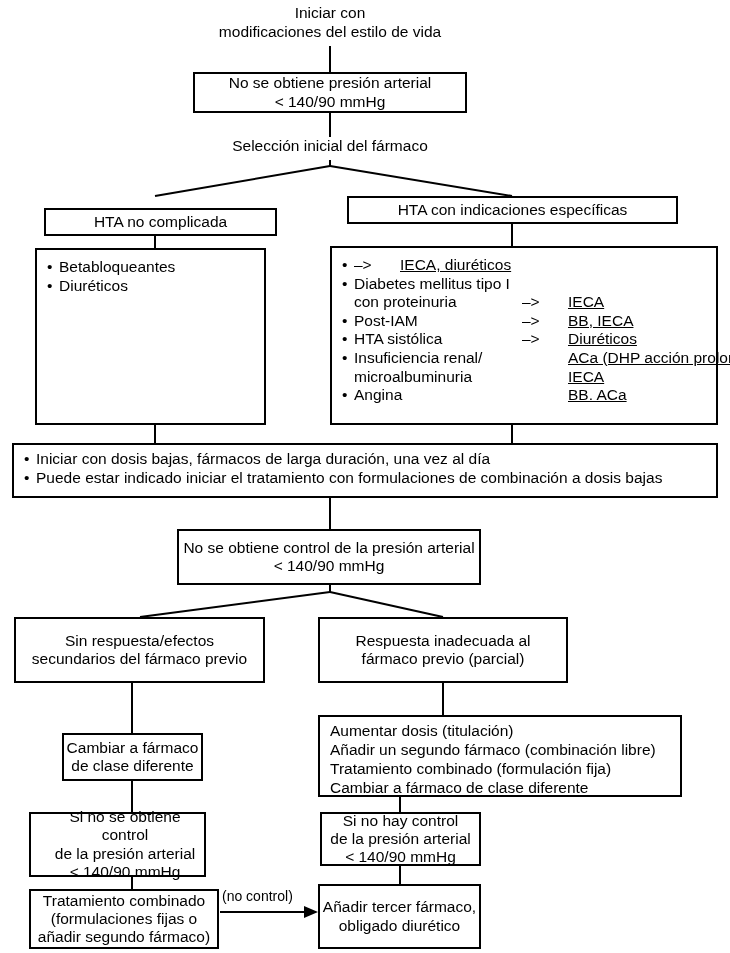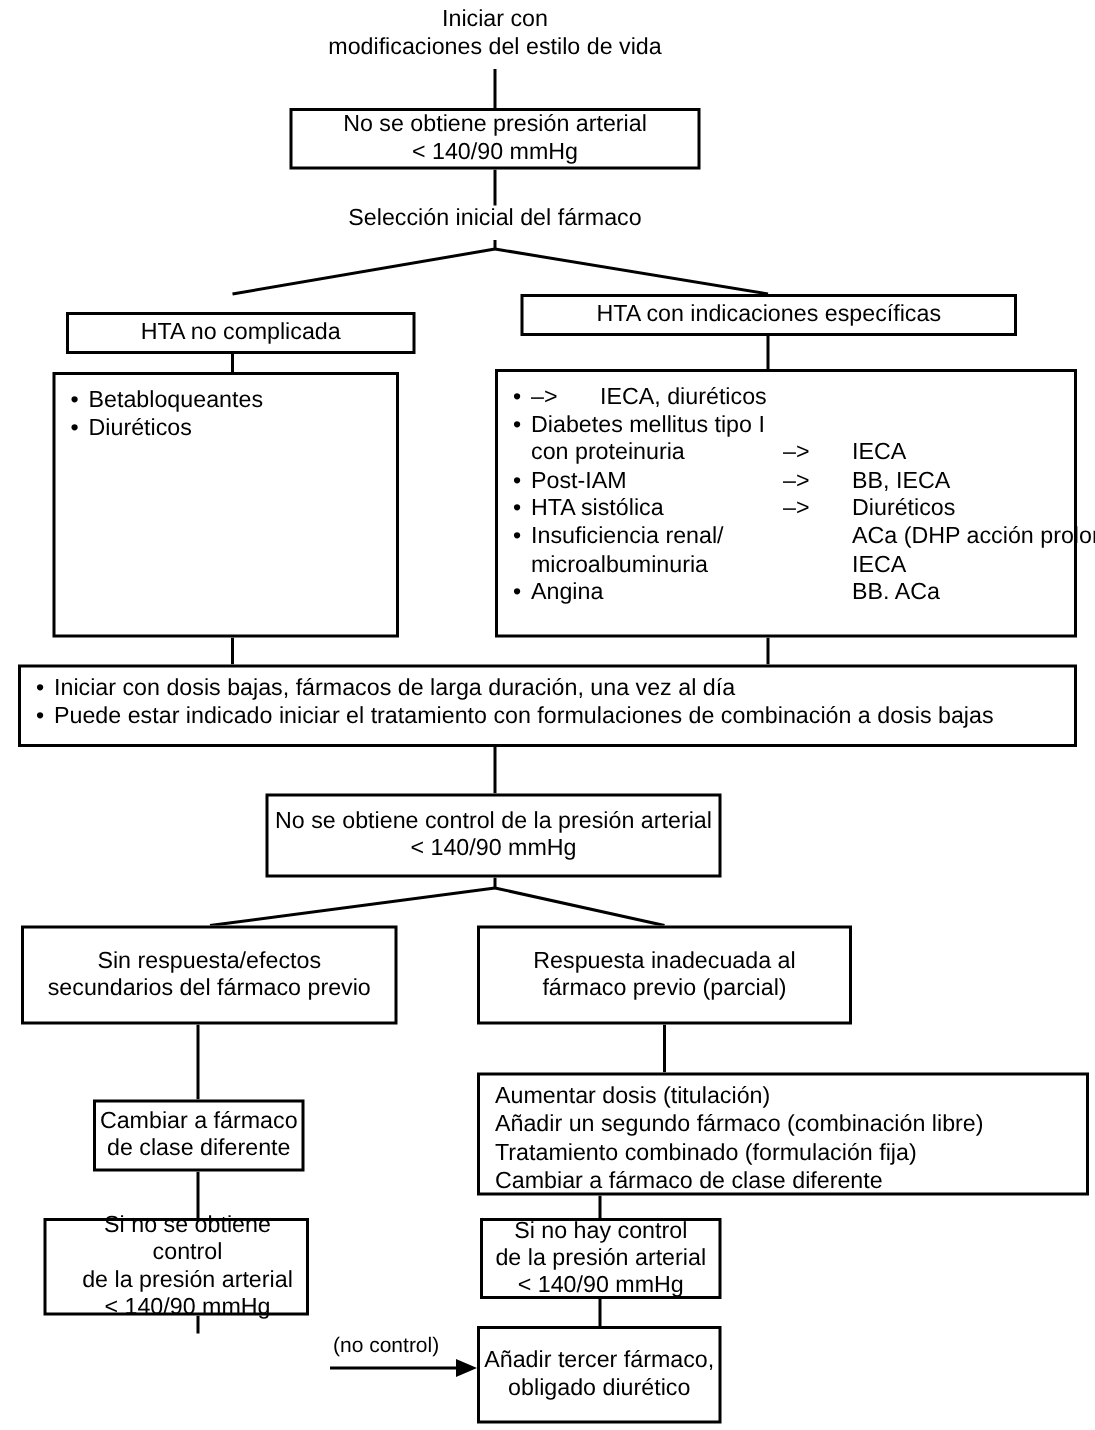--- a/index.html
+++ b/index.html
@@ -70,20 +70,21 @@
   }
   .li-term {
     flex: none;
   }
   .li-arrow {
     flex: none;
     text-align: left;
   }
   .li-value {
     flex: none;
+    text-decoration: underline;
   }
   .label-small {
     position: absolute;
     font-size: 14px;
     line-height: 1.2;
     white-space: nowrap;
   }
 </style>
 </head>
 <body>
@@ -217,32 +218,35 @@
 
   <div class="box" style="left:14px; top:617px; width:251px; height:66px;">Sin respuesta/efectos
 secundarios del fármaco previo</div>
 
   <div class="box" style="left:318px; top:617px; width:250px; height:66px;">Respuesta inadecuada al
 fármaco previo (parcial)</div>
 
   <div class="box" style="left:62px; top:733px; width:141px; height:48px;">Cambiar a fármaco
 de clase diferente</div>
 
-  <div class="box left-align" style="left:318px; top:715px; width:408px; height:82px; padding:5px 0 0 10px; line-height:1.22;">Aumentar dosis (titulación)
+  <div class="box left-align" style="left:318px; top:715px; width:364px; height:82px; padding:5px 0 0 10px; line-height:1.22;">Aumentar dosis (titulación)
 Añadir un segundo fármaco (combinación libre)
 Tratamiento combinado (formulación fija)
 Cambiar a fármaco de clase diferente</div>
 
   <div class="box" style="left:29px; top:812px; width:177px; height:65px;padding-left:15px;">Si no se obtiene control
 de la presión arterial
 &lt; 140/90 mmHg</div>
 
   <div class="box" style="left:320px; top:812px; width:161px; height:54px;">Si no hay control
 de la presión arterial
 &lt; 140/90 mmHg</div>
 
+  <div class="box" style="left:29px; top:889px; width:190px; height:60px;">Tratamiento combinado
+(formulaciones fijas o
+añadir segundo fármaco)</div>
 
   <div class="box" style="left:318px; top:884px; width:163px; height:65px;">Añadir tercer fármaco,
 obligado diurético</div>
 
   <div class="label-small" style="left:222px; top:888px;">(no control)</div>
 
 </div>
 
 </body></html>

